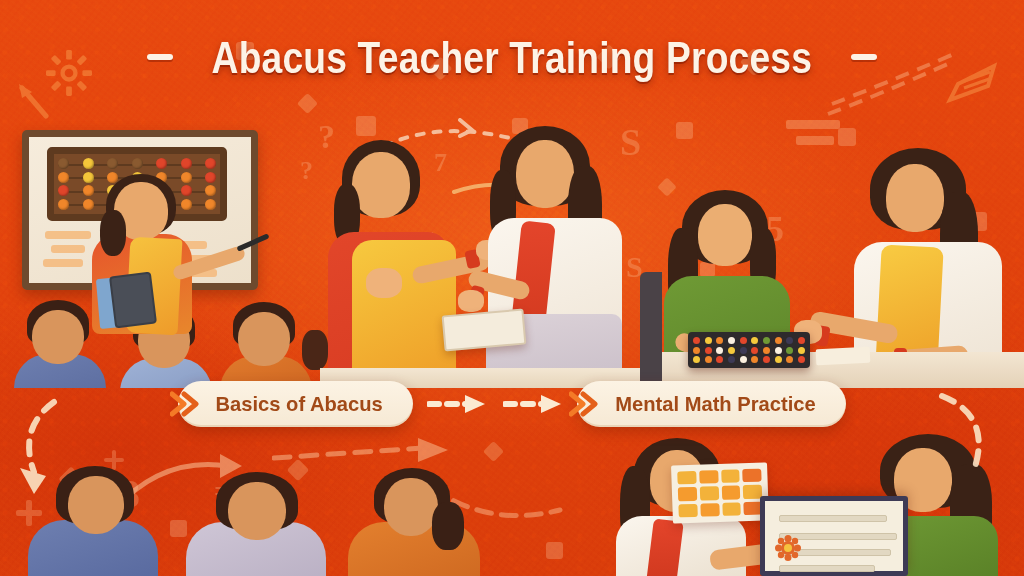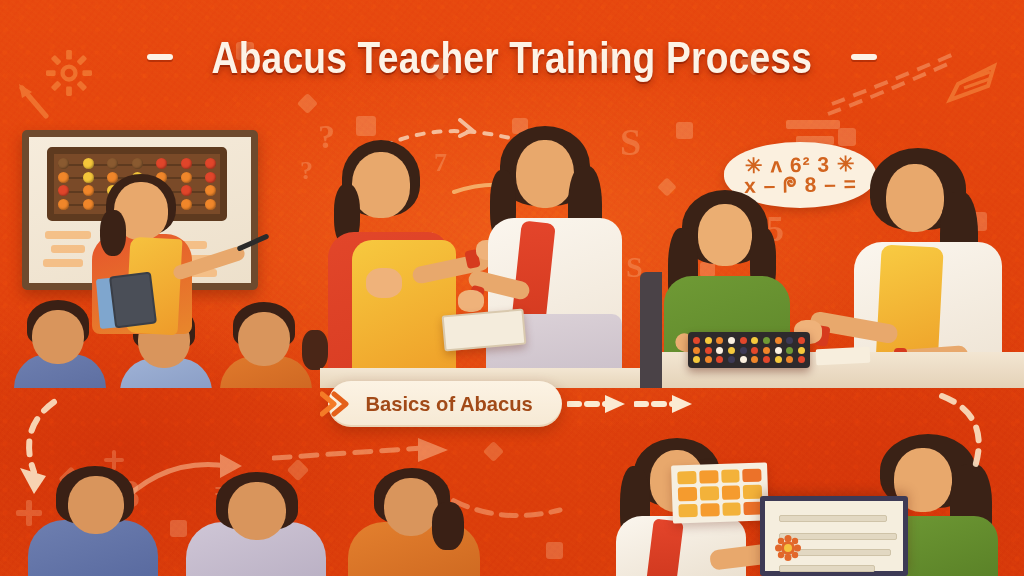--- a/index.html
+++ b/index.html
@@ -133,21 +133,21 @@
           background:linear-gradient(180deg,#F3E6D2,#E4D2B8); }
   #abacus-desk{ position:absolute; left:48px; bottom:20px; width:122px; height:36px;
                 background:#2E2A2C; border-radius:4px; box-shadow:0 4px 8px rgba(80,15,0,.4);
                 display:flex; flex-direction:column; justify-content:space-evenly; padding:3px 5px; }
   .ad-row{ display:flex; justify-content:space-between; }
   .ad-bead{ width:7px; height:7px; border-radius:50%; }
 
   
   #steps{
     position:absolute; left:0; top:378px; width:1024px; height:52px;
-    display:flex; align-items:center; justify-content:center; gap:3px;
+    display:flex; align-items:center; justify-content:center; gap:12px;
   }
   .step-badge{
     position:relative; height:46px; min-width:210px;
     background:linear-gradient(180deg,#FCF3E4,#F6E9D4);
     border-radius:24px; display:flex; align-items:center; justify-content:center;
     padding:0 26px 0 34px;
     box-shadow:0 5px 14px rgba(110,25,0,.32), inset 0 -2px 0 rgba(180,120,60,.18);
   }
   .step-label{
     font-size:21px; font-weight:700; color:#A24A18; white-space:nowrap;
@@ -404,26 +404,20 @@
         <div class="f-arm" style="left:-4px;top:150px;width:62px;height:18px;transform:rotate(14deg);"></div>
         <div class="bangle" style="left:-2px;top:160px;width:13px;height:19px;transform:rotate(14deg);"></div>
         <div class="f-hand" style="left:-14px;top:164px;width:26px;height:22px;"></div>
       </div>
 
       <div id="notebook"></div>
       <div style="position:absolute; left:0; bottom:0; width:330px; height:20px; background:linear-gradient(180deg,#F3E6D2,#E6D5BA);"></div>
     </div>
 
     <div class="panel" id="panel-3">
-      <div id="thought">
-        <div id="thought-text">
-          <div>✳ ᴧ  6² 3 ✳</div>
-          <div>x – ᖘ 8 – =</div>
-        </div>
-      </div>
 
       <div class="p2-fig" style="left:24px; top:78px; width:152px; height:198px;">
         <div class="f-hair" style="left:18px;top:0;width:86px;height:74px;border-radius:50% 50% 40% 40%;"></div>
         <div class="f-head" style="left:34px;top:14px;width:54px;height:62px;background:#EBAE72;"></div>
         <div class="f-hair" style="left:4px;top:38px;width:30px;height:92px;border-radius:40%;"></div>
         <div class="f-hair" style="left:86px;top:38px;width:26px;height:70px;border-radius:40%;"></div>
         <div style="position:absolute;left:0;top:86px;width:126px;height:112px;border-radius:28px 28px 0 0;background:linear-gradient(160deg,#6F9A35,#5C8429);"></div>
         <div class="f-arm" style="left:10px;top:150px;width:54px;height:18px;transform:rotate(22deg);background:#EBAE72;"></div>
         <div class="f-hand" style="left:54px;top:170px;width:28px;height:22px;"></div>
       </div>
@@ -591,20 +585,27 @@
       </div>
 
 
       <div class="step-connector">
         <svg style="width:60px;height:22px;" viewBox="0 0 60 22">
           <path d="M2 11 L40 11" stroke="#FBEAD2" stroke-width="6" fill="none" stroke-dasharray="10 8" stroke-linecap="round"></path>
           <path d="M38 2 L58 11 L38 20 Z" fill="#FBEAD2"></path>
         </svg>
       </div>
 
+      <div class="step-badge">
+        <svg class="step-chevron" viewBox="0 0 30 26">
+          <path d="M2 3 L14 13 L2 23" stroke="#F47B27" stroke-width="5" fill="none" stroke-linecap="round" stroke-linejoin="round"></path>
+          <path d="M14 3 L26 13 L14 23" stroke="#E4601A" stroke-width="5" fill="none" stroke-linecap="round" stroke-linejoin="round"></path>
+        </svg>
+        <span class="step-label">Mental Math Practice</span>
+      </div>
     </div>
   </div>
 
   <div class="layer z-title" style="pointer-events:none;">
     <div id="title-bar">
       <span class="title-dash"></span>
       <span id="title-text">Abacus Teacher Training Process</span>
       <span class="title-dash"></span>
     </div>
   </div>

